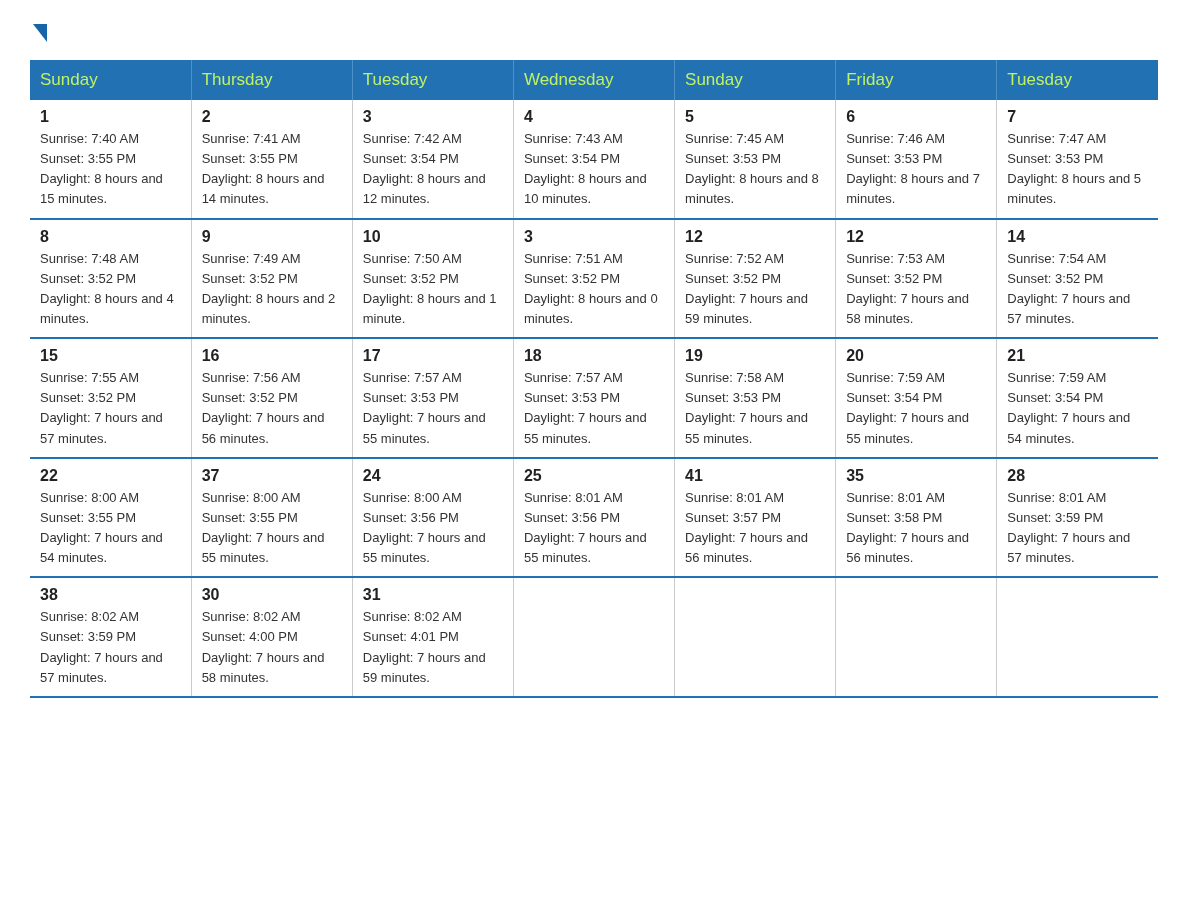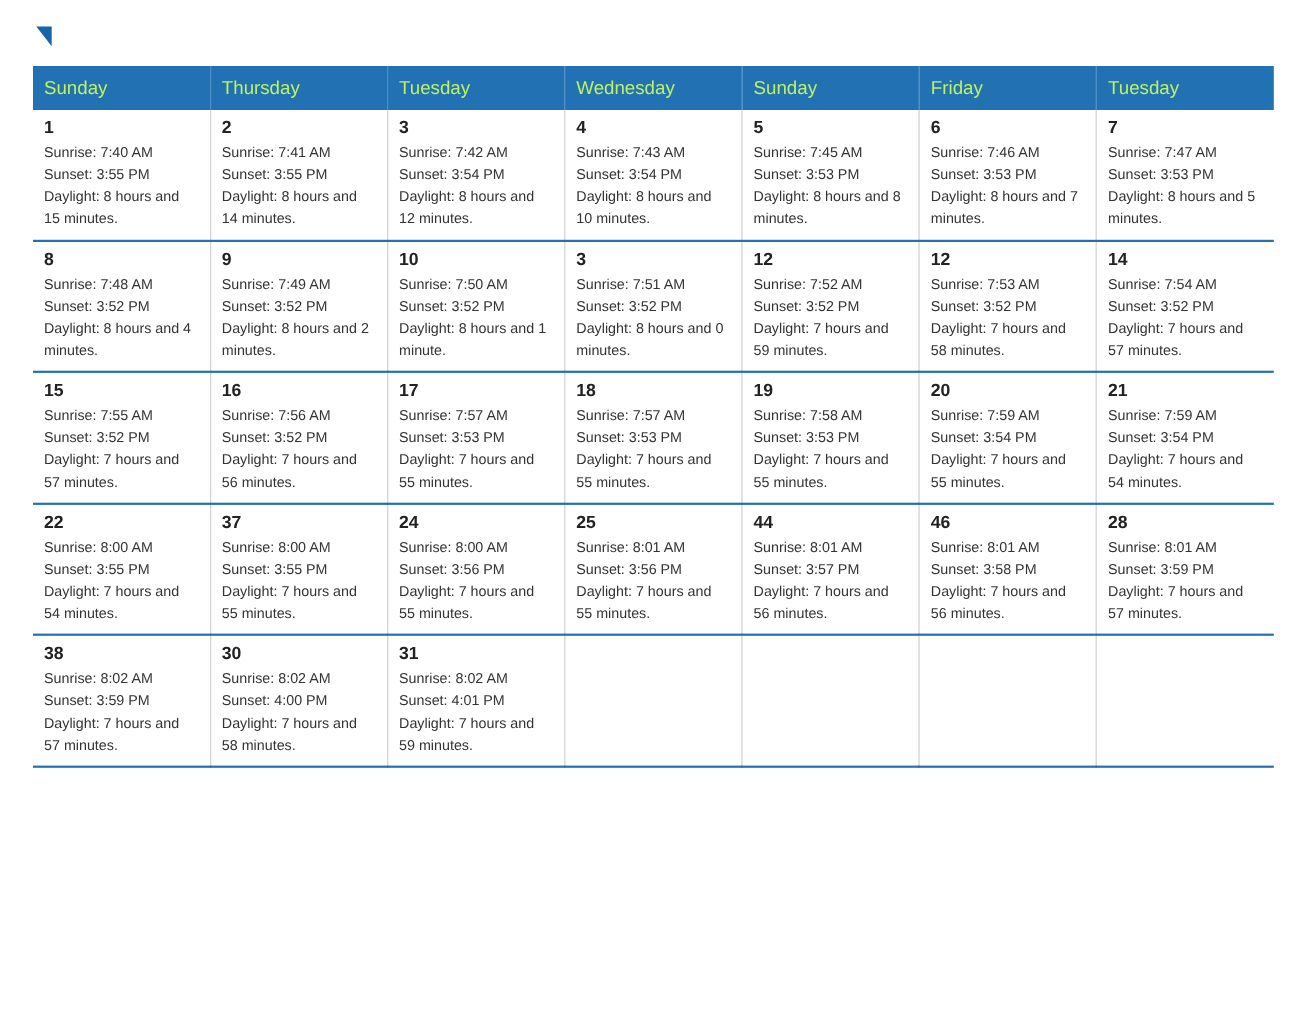--- a/index.html
+++ b/index.html
@@ -237,25 +237,25 @@
         </td>
         <td>
           <span class="day-num">24</span>
           <span class="day-info">Sunrise: 8:00 AM<br>Sunset: 3:56 PM<br>Daylight: 7 hours and 55 minutes.</span>
         </td>
         <td>
           <span class="day-num">25</span>
           <span class="day-info">Sunrise: 8:01 AM<br>Sunset: 3:56 PM<br>Daylight: 7 hours and 55 minutes.</span>
         </td>
         <td>
-          <span class="day-num">44</span>
+          <span class="day-num">41</span>
           <span class="day-info">Sunrise: 8:01 AM<br>Sunset: 3:57 PM<br>Daylight: 7 hours and 56 minutes.</span>
         </td>
         <td>
-          <span class="day-num">46</span>
+          <span class="day-num">35</span>
           <span class="day-info">Sunrise: 8:01 AM<br>Sunset: 3:58 PM<br>Daylight: 7 hours and 56 minutes.</span>
         </td>
         <td>
           <span class="day-num">28</span>
           <span class="day-info">Sunrise: 8:01 AM<br>Sunset: 3:59 PM<br>Daylight: 7 hours and 57 minutes.</span>
         </td>
       </tr>
       <tr>
         <td>
           <span class="day-num">38</span>

